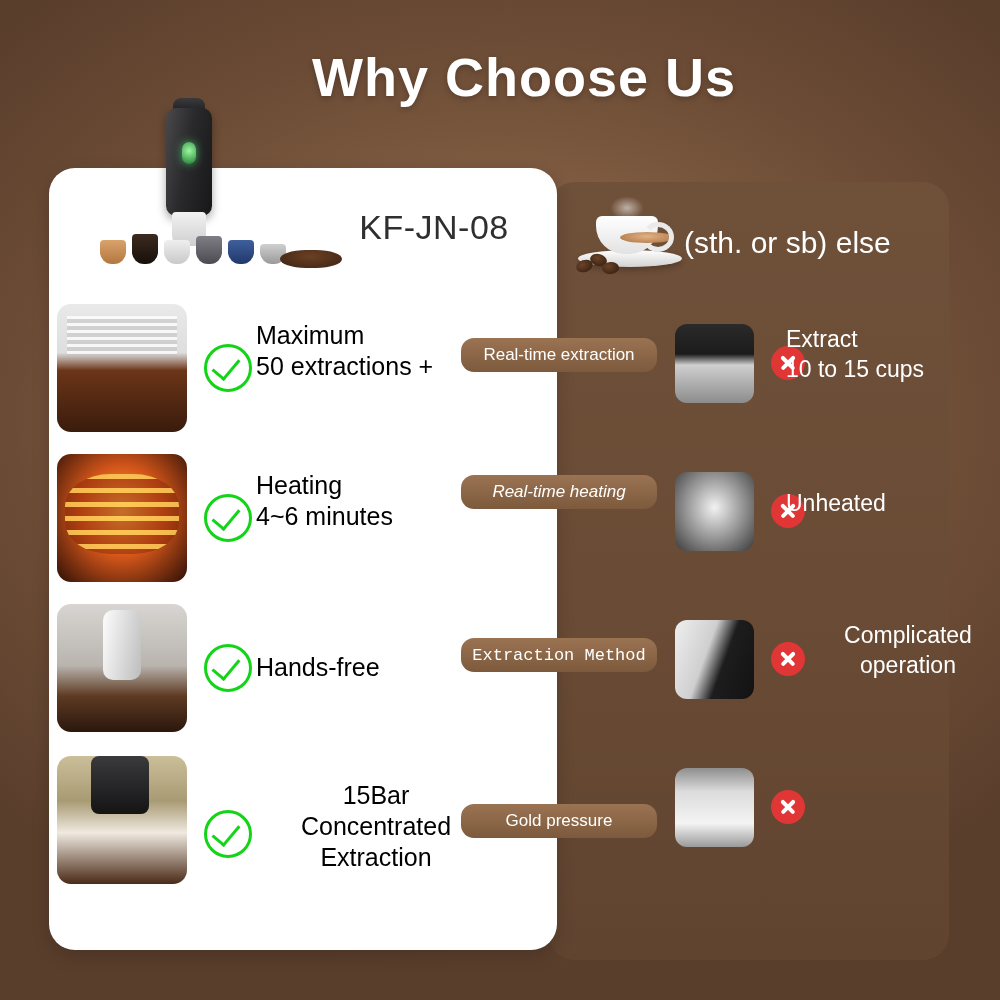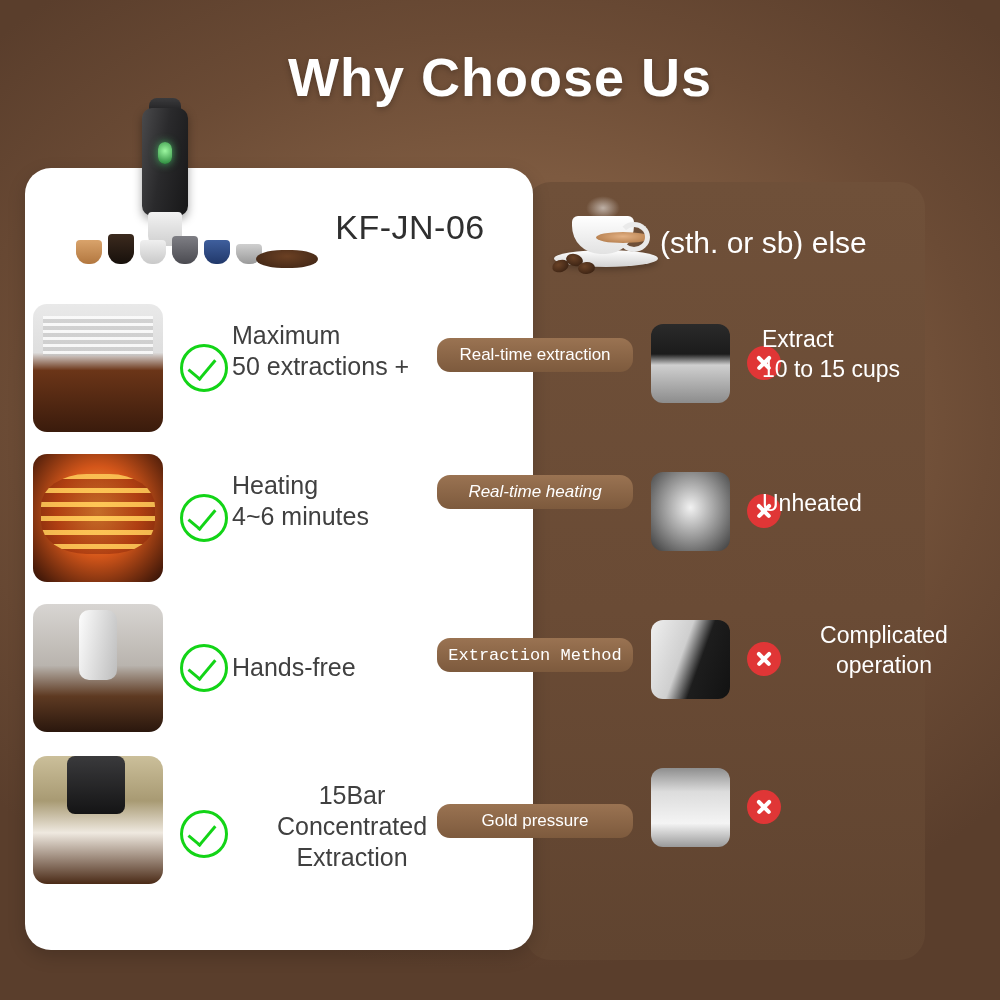--- a/index.html
+++ b/index.html
@@ -3,21 +3,21 @@
 <meta charset="utf-8">
 <style>
   html,body{margin:0;padding:0;}
   body{
     width:1000px;height:1000px;overflow:hidden;
     font-family:"Liberation Sans", sans-serif;
     background:
       radial-gradient(ellipse 70% 55% at 50% 42%, #8d6548 0%, #7d5a40 45%, #6b4b35 70%, #5a3e2c 100%),
       linear-gradient(160deg,#6b4a33 0%,#8a6347 40%,#5c4030 100%);
   }
-  .stage{position:relative;width:848px;height:1000px;}
+  .stage{position:relative;width:848px;height:1000px;margin-left:24px;}
 
   
   .title{
     position:absolute;top:46px;left:0;width:1000px;text-align:center;
     color:#fff;font-size:54px;font-weight:700;letter-spacing:1px;
     text-shadow:0 2px 6px rgba(0,0,0,.25);
   }
 
   
   .right-panel{
@@ -135,21 +135,21 @@
     position:absolute;left:180px;top:44px;width:42px;height:42px;border-radius:50%;
     border:3px solid #13d417;
   }
   .check:after{
     content:"";position:absolute;left:11px;top:6px;width:13px;height:23px;
     border-right:3.5px solid #13d417;border-bottom:3.5px solid #13d417;
     transform:rotate(40deg);
   }
   .left-text{
     position:absolute;left:232px;top:20px;width:240px;
-    font-size:25px;color:#404040;line-height:31px;
+    font-size:25px;color:#000000;line-height:31px;
   }
 
   .chip{
     position:absolute;left:437px;width:196px;height:34px;border-radius:13px;
     background:linear-gradient(180deg,#9a7352,#7d5a3d);
     color:#fff;font-size:17px;display:flex;align-items:center;justify-content:center;
   }
   .chip.p0{top:38px;}
   .chip.p1{top:25px;font-style:italic;}
   .chip.p2{top:38px;font-family:Liberation Mono, monospace;}
@@ -203,21 +203,21 @@
       <div class="cap c1"></div>
       <div class="cap c2"></div>
       <div class="cap c3"></div>
       <div class="cap c4"></div>
       <div class="cap c5"></div>
       <div class="cap c6"></div>
       <div class="grounds"></div>
     </div>
   </div>
 
-  <div class="model-name">KF-JN-06</div>
+  <div class="model-name">KF-JN-08</div>
 
   <div class="cup-wrap">
     <div class="steam"></div>
     <div class="saucer"></div>
     <div class="cup">
         <div class="crema"></div>
       </div>
     <div class="beans">
       <div class="bean b1"></div>
       <div class="bean b2"></div>

